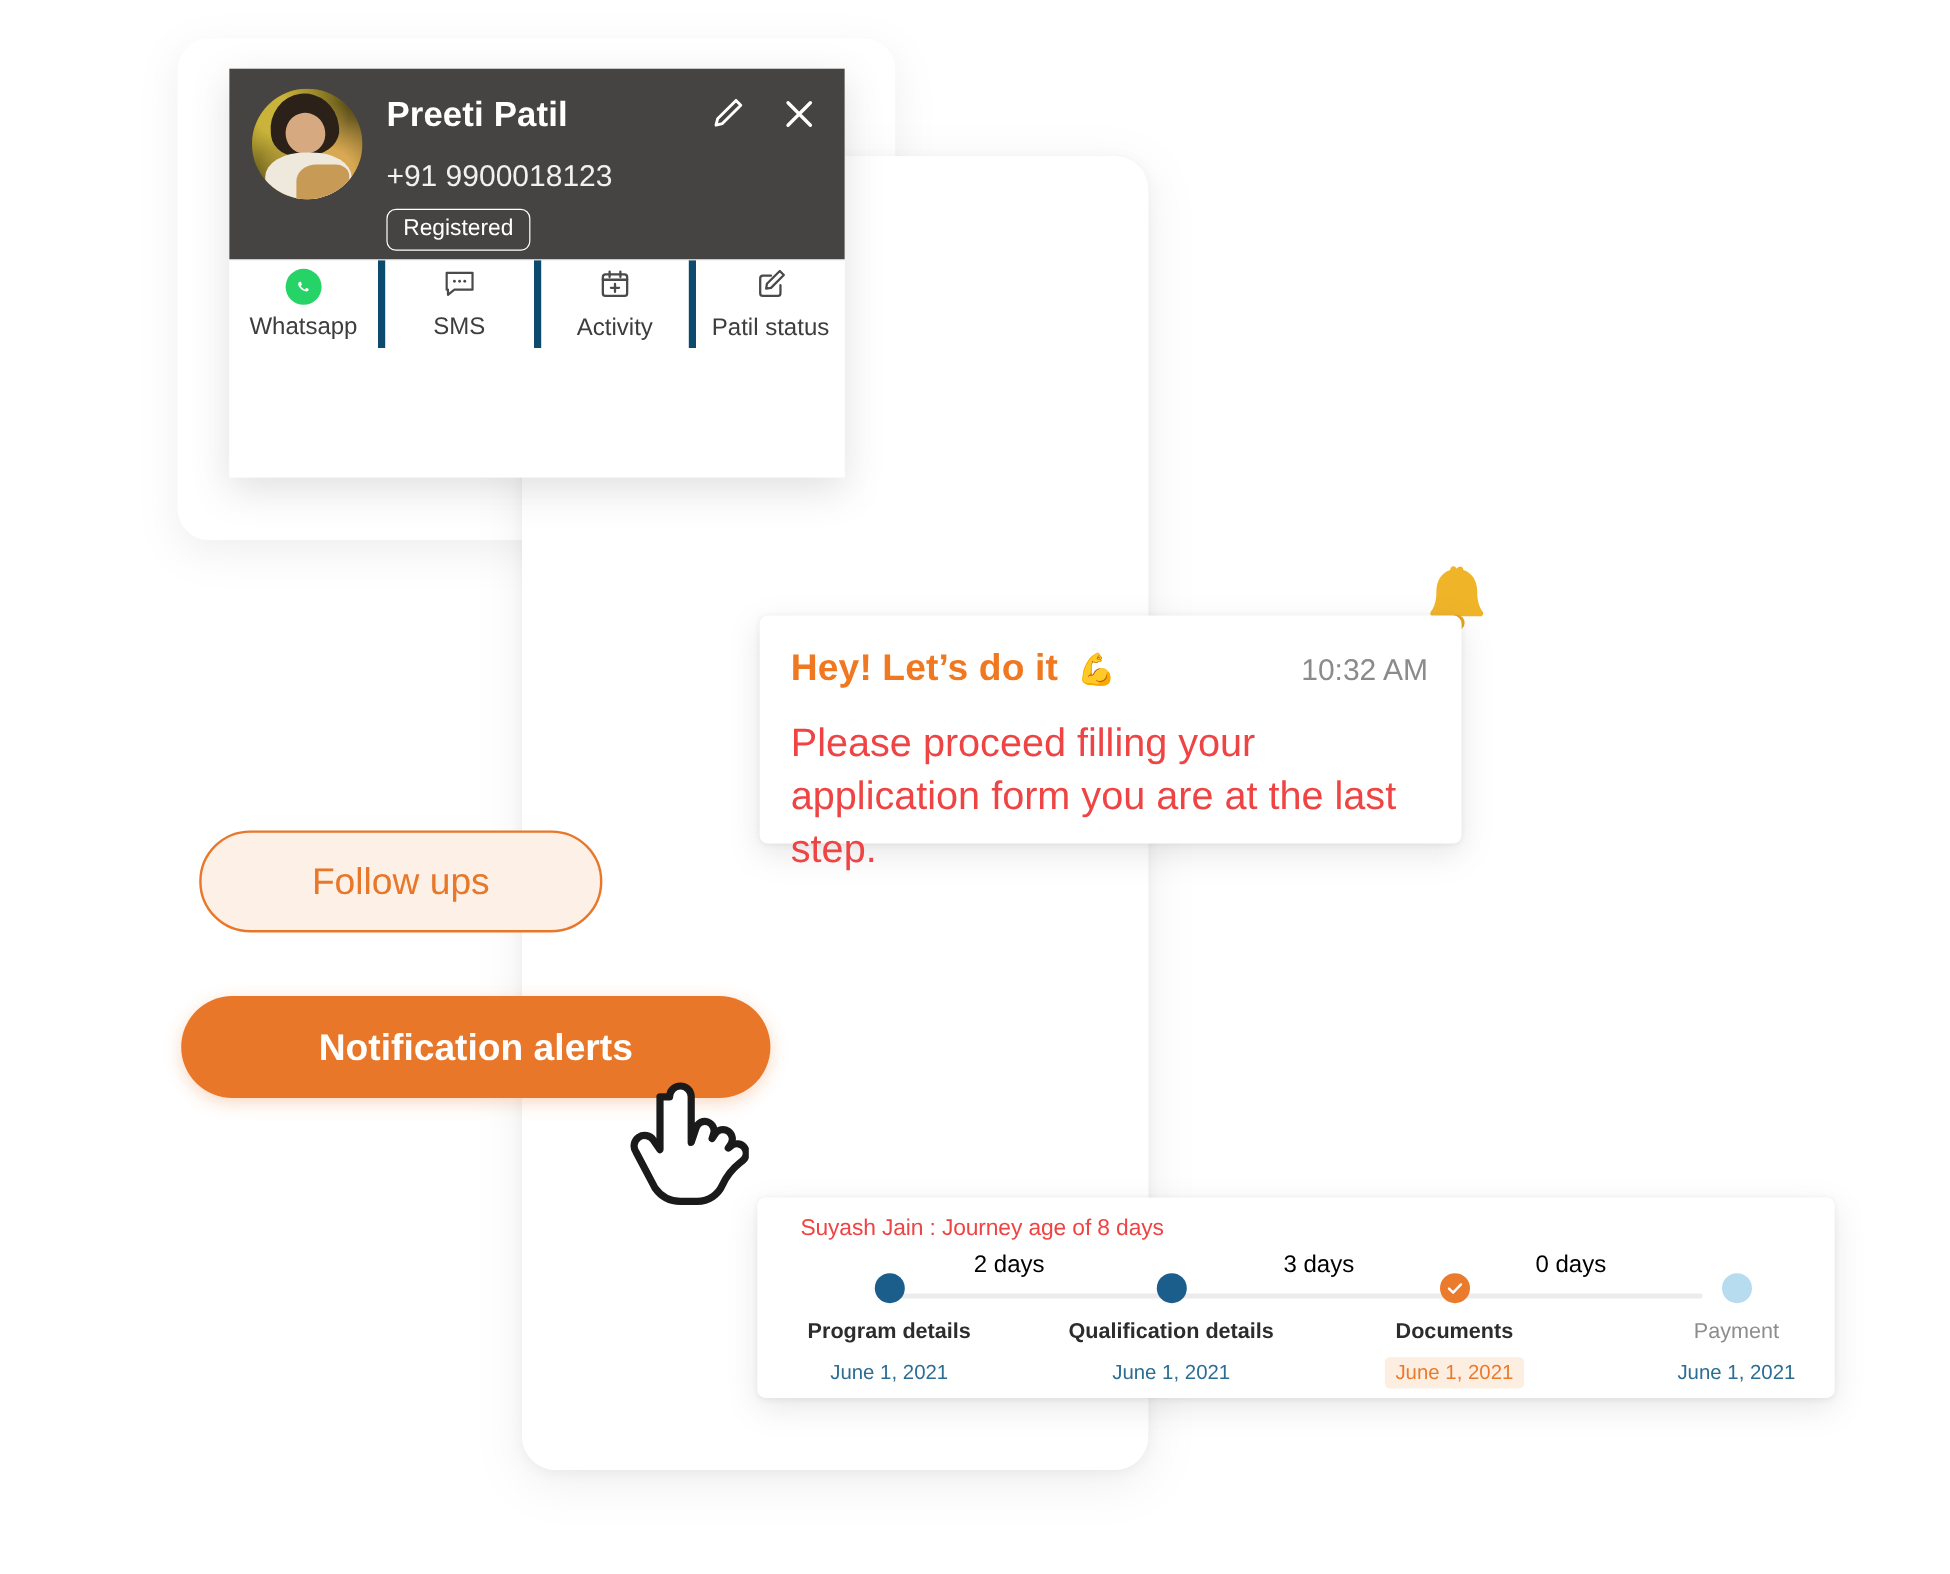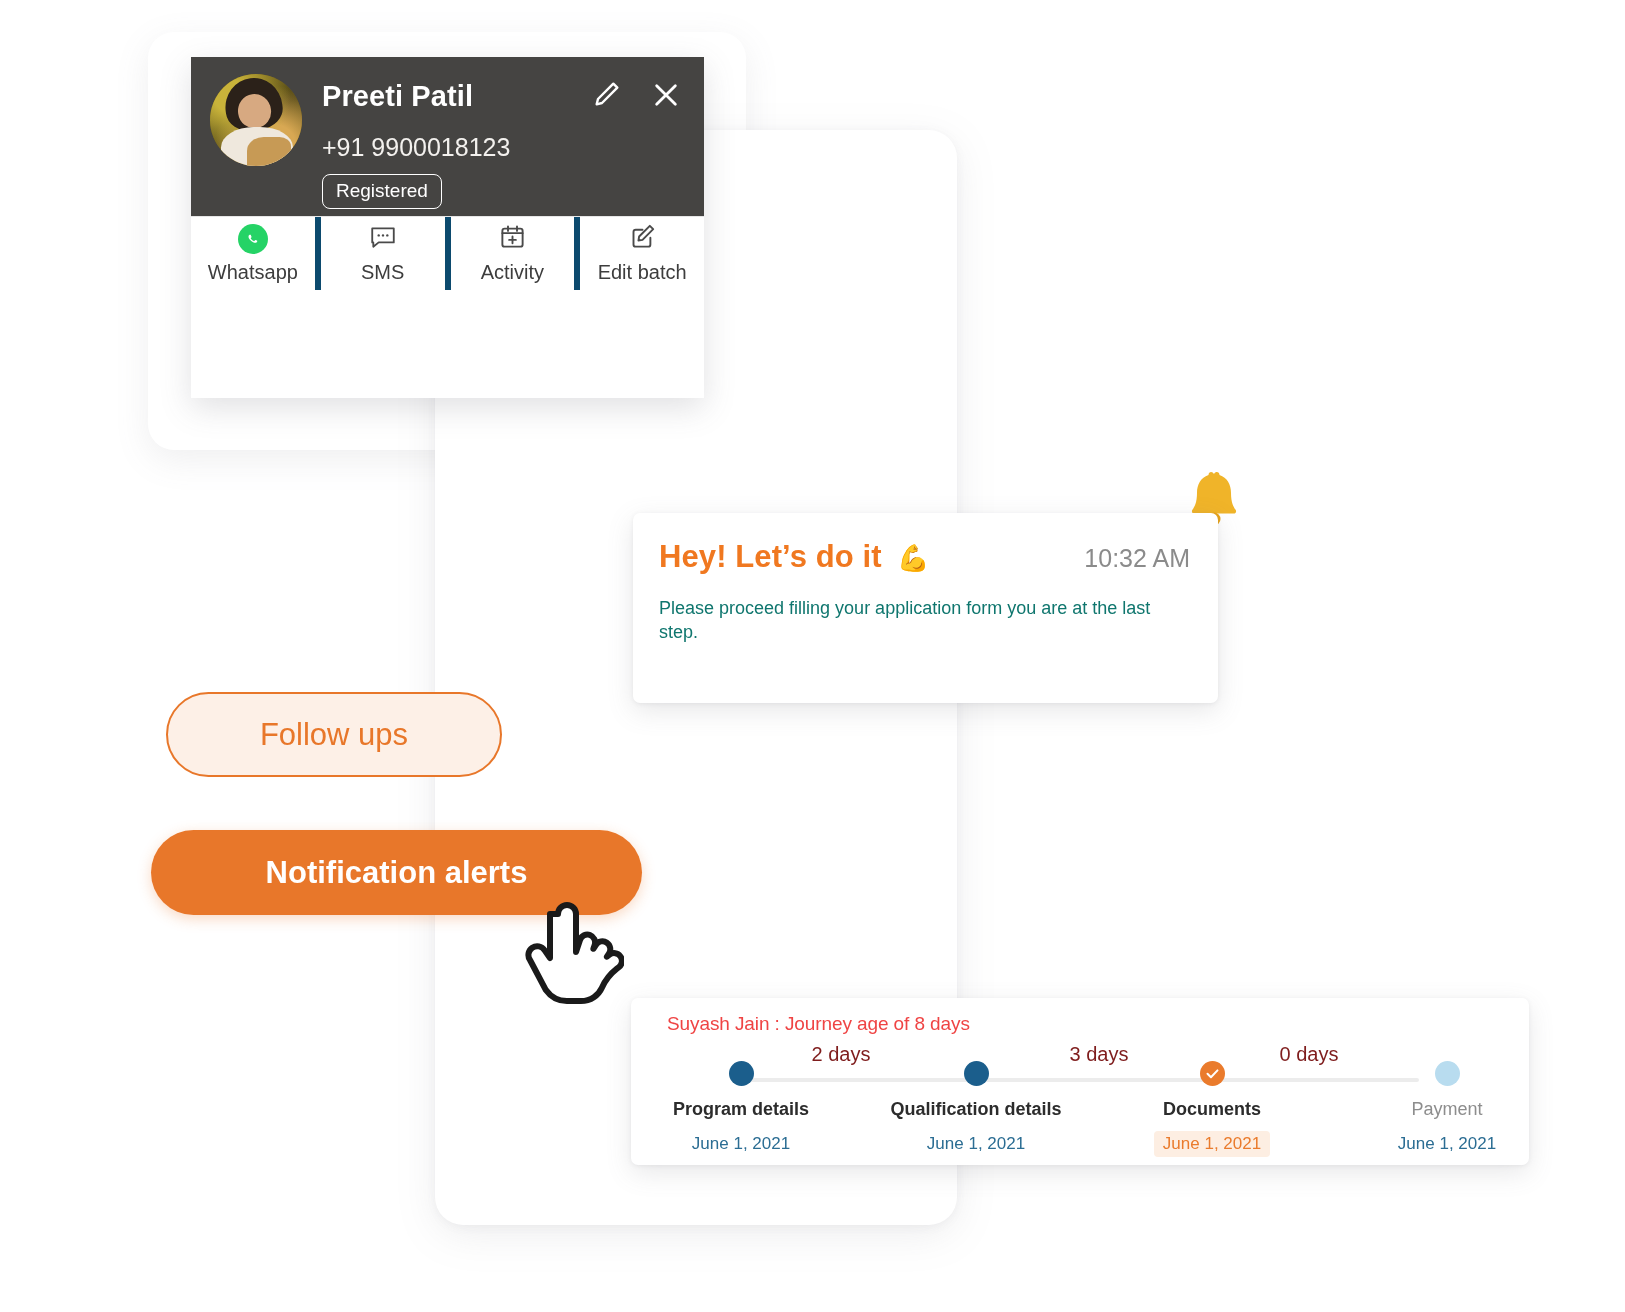--- a/index.html
+++ b/index.html
@@ -127,21 +127,21 @@
   }
   .msg-top { display: flex; align-items: baseline; }
   .msg-title {
     color: #f07820; font-size: 31px; font-weight: bold; letter-spacing: .1px;
   }
   .msg-emoji { font-size: 26px; margin-left: 16px; line-height: 1; }
   .msg-time {
     margin-left: auto; color: #8b8b8b; font-size: 25px; font-weight: normal;
   }
   .msg-body {
-    margin-top: 22px; color: #0f766e; font-size: 18px; line-height: 1.33;
+    margin-top: 22px; color: #ef4444; font-size: 33px; line-height: 1.33;
     max-width: 545px;
   }
 
   
   .bell {
     position: absolute; left: 1186px; top: 468px;
     width: 56px; height: 62px;
   }
 
   
@@ -201,21 +201,21 @@
     margin-top: 13px; font-size: 18px; color: #2c2c2c; font-weight: bold;
     white-space: nowrap;
   }
   .jlabel.muted { color: #8d8d8d; font-weight: normal; }
   .jdate {
     margin-top: 11px; font-size: 17px; color: #2b6d93; white-space: nowrap;
     padding: 3px 9px; border-radius: 4px;
   }
   .jdate.highlight { color: #ea7b2c; background: #fdeee2; }
   .jgap {
-    position: absolute; top: -18px; font-size: 20px; color: #7f1d1d;
+    position: absolute; top: -18px; font-size: 20px; color: #000000;
     width: 160px; margin-left: -80px; text-align: center; white-space: nowrap;
   }
 </style>
 </head>
 <body>
 
 <div class="stage">
 
   <div class="bg-panel-behind-card"></div>
   <div class="bg-panel-main"></div>
@@ -278,21 +278,21 @@
         </span>
         <span class="pc-action-label">Activity</span>
       </div>
       <div class="pc-action">
         <span>
           <svg width="27" height="27" viewBox="0 0 24 24" fill="none" stroke="#4a4a4a" stroke-width="1.7" stroke-linecap="round" stroke-linejoin="round">
             <path d="M19 13v6a2 2 0 0 1-2 2H6a2 2 0 0 1-2-2V8a2 2 0 0 1 2-2h6"></path>
             <path d="M18.5 2.5l3 3L12 15l-3.6.6.6-3.6z"></path>
           </svg>
         </span>
-        <span class="pc-action-label">Edit batch</span>
+        <span class="pc-action-label">Patil status</span>
       </div>
     </div>
   </div>
 
   <div class="bell">
     <svg width="56" height="62" viewBox="0 0 56 62">
       <path d="M28 6c-1.5-3.3-5.6-2.5-5.5 1.1C14.8 9.6 11 16.6 11 25c0 9.5-2.5 14-4.6 16.8-1.2 1.6-.1 3.8 1.9 3.8h39.4c2 0 3.1-2.2 1.9-3.8C47.5 39 45 34.5 45 25c0-8.4-3.8-15.4-11.5-17.9C33.6 3.6 29.6 2.8 28 6z" fill="#f0b429"></path>
       <circle cx="28" cy="51" r="6.5" fill="#e8a317"></circle>
     </svg>
   </div>

